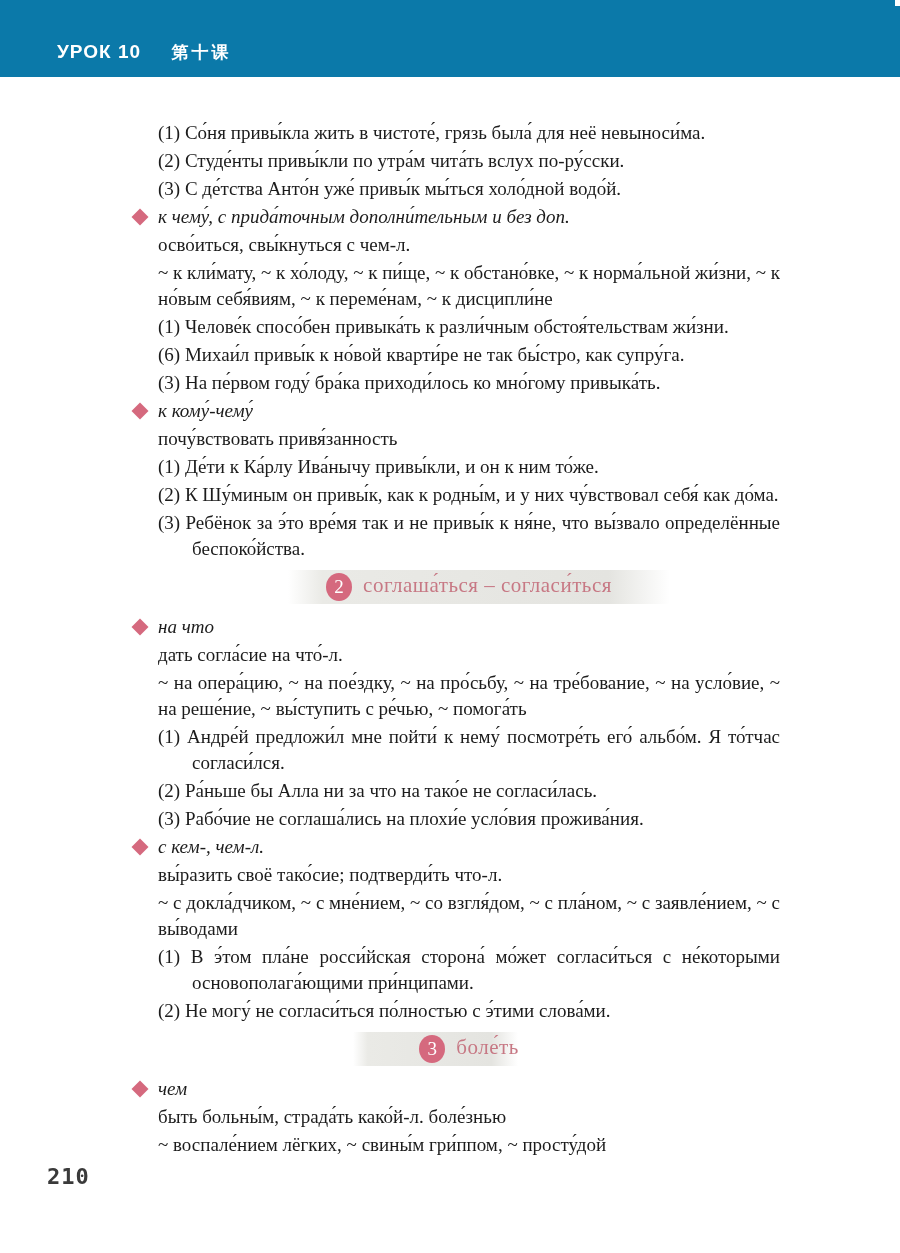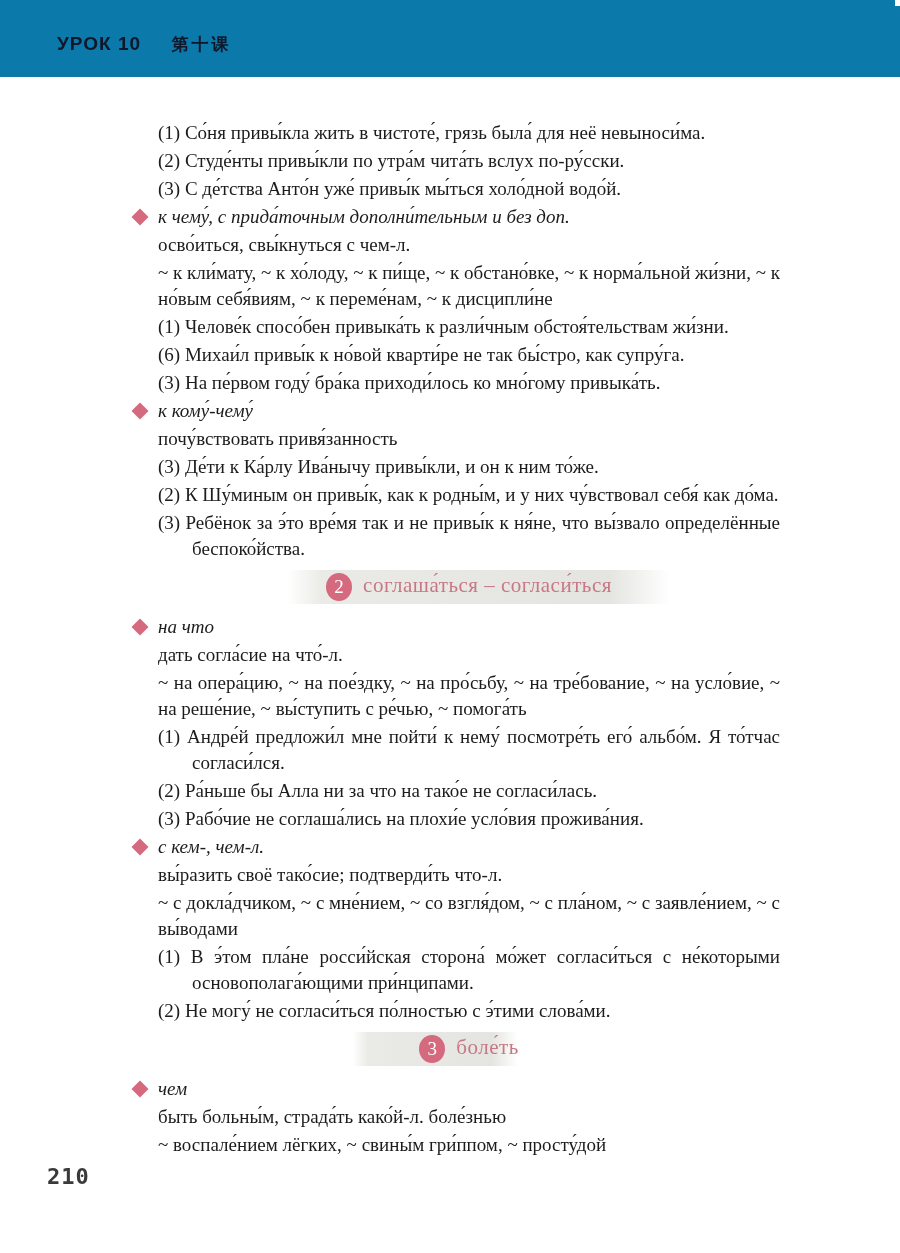--- a/index.html
+++ b/index.html
@@ -8,22 +8,22 @@
     background:#ffffff; color:#1c1c1c;
     font-family:"Liberation Serif","DejaVu Serif",serif;
   }
 
   
   .lesson-bar {
     position:absolute; top:0; left:0; width:900px; height:77px;
     background:#0b79a9;
   }
   .lesson-bar .bar-inner {
-    position:absolute; left:57px; bottom:21px;
-    color:#0f172a; font-family:"Liberation Sans","DejaVu Sans",sans-serif;
+    position:absolute; left:57px; bottom:13px;
+    color:#ffffff; font-family:"Liberation Sans","DejaVu Sans",sans-serif;
     white-space:nowrap;
   }
   .lesson-num  { font-weight:bold; font-size:19px; letter-spacing:1px; }
   .lesson-zh   { font-weight:bold; font-size:17px; margin-left:26px; letter-spacing:3px; }
   .corner-notch { position:absolute; top:0; right:0; width:5px; height:6px; background:#ffffff; }
 
   
   .content { position:absolute; top:120px; left:158px; width:622px; }
   .content p { margin:0 0 2px 0; font-size:19px; line-height:26px; }
 
@@ -87,21 +87,21 @@
   <p class="coll">~ к кли́мату, ~ к хо́лоду, ~ к пи́ще, ~ к обстано́вке, ~ к норма́льной жи́зни, ~ к но́вым себя́виям, ~ к переме́нам, ~ к дисципли́не</p>
   <p class="ex">(1) Челове́к спосо́бен привыка́ть к разли́чным обстоя́тельствам жи́зни.</p>
   <p class="ex">(6) Михаи́л привы́к к но́вой кварти́ре не так бы́стро, как супру́га.</p>
   <p class="ex">(3) На пе́рвом году́ бра́ка приходи́лось ко мно́гому привыка́ть.</p>
 
   <p class="pattern">
     <span class="diamond"></span>
     <span>к кому́-чему́</span>
   </p>
   <p class="plain">почу́вствовать привя́занность</p>
-  <p class="ex">(3) Де́ти к Ка́рлу Ива́нычу привы́кли, и он к ним то́же.</p>
+  <p class="ex">(1) Де́ти к Ка́рлу Ива́нычу привы́кли, и он к ним то́же.</p>
   <p class="ex">(2) К Шу́миным он привы́к, как к родны́м, и у них чу́вствовал себя́ как до́ма.</p>
   <p class="ex">(3) Ребёнок за э́то вре́мя так и не привы́к к ня́не, что вы́звало определённые беспоко́йства.</p>
 
   <div class="section-header">
     <span class="band band-wide"></span>
     <span class="sec-circle">2</span>
     <span class="sec-title">соглаша́ться – согласи́ться</span>
   </div>
 
   <p class="pattern">

